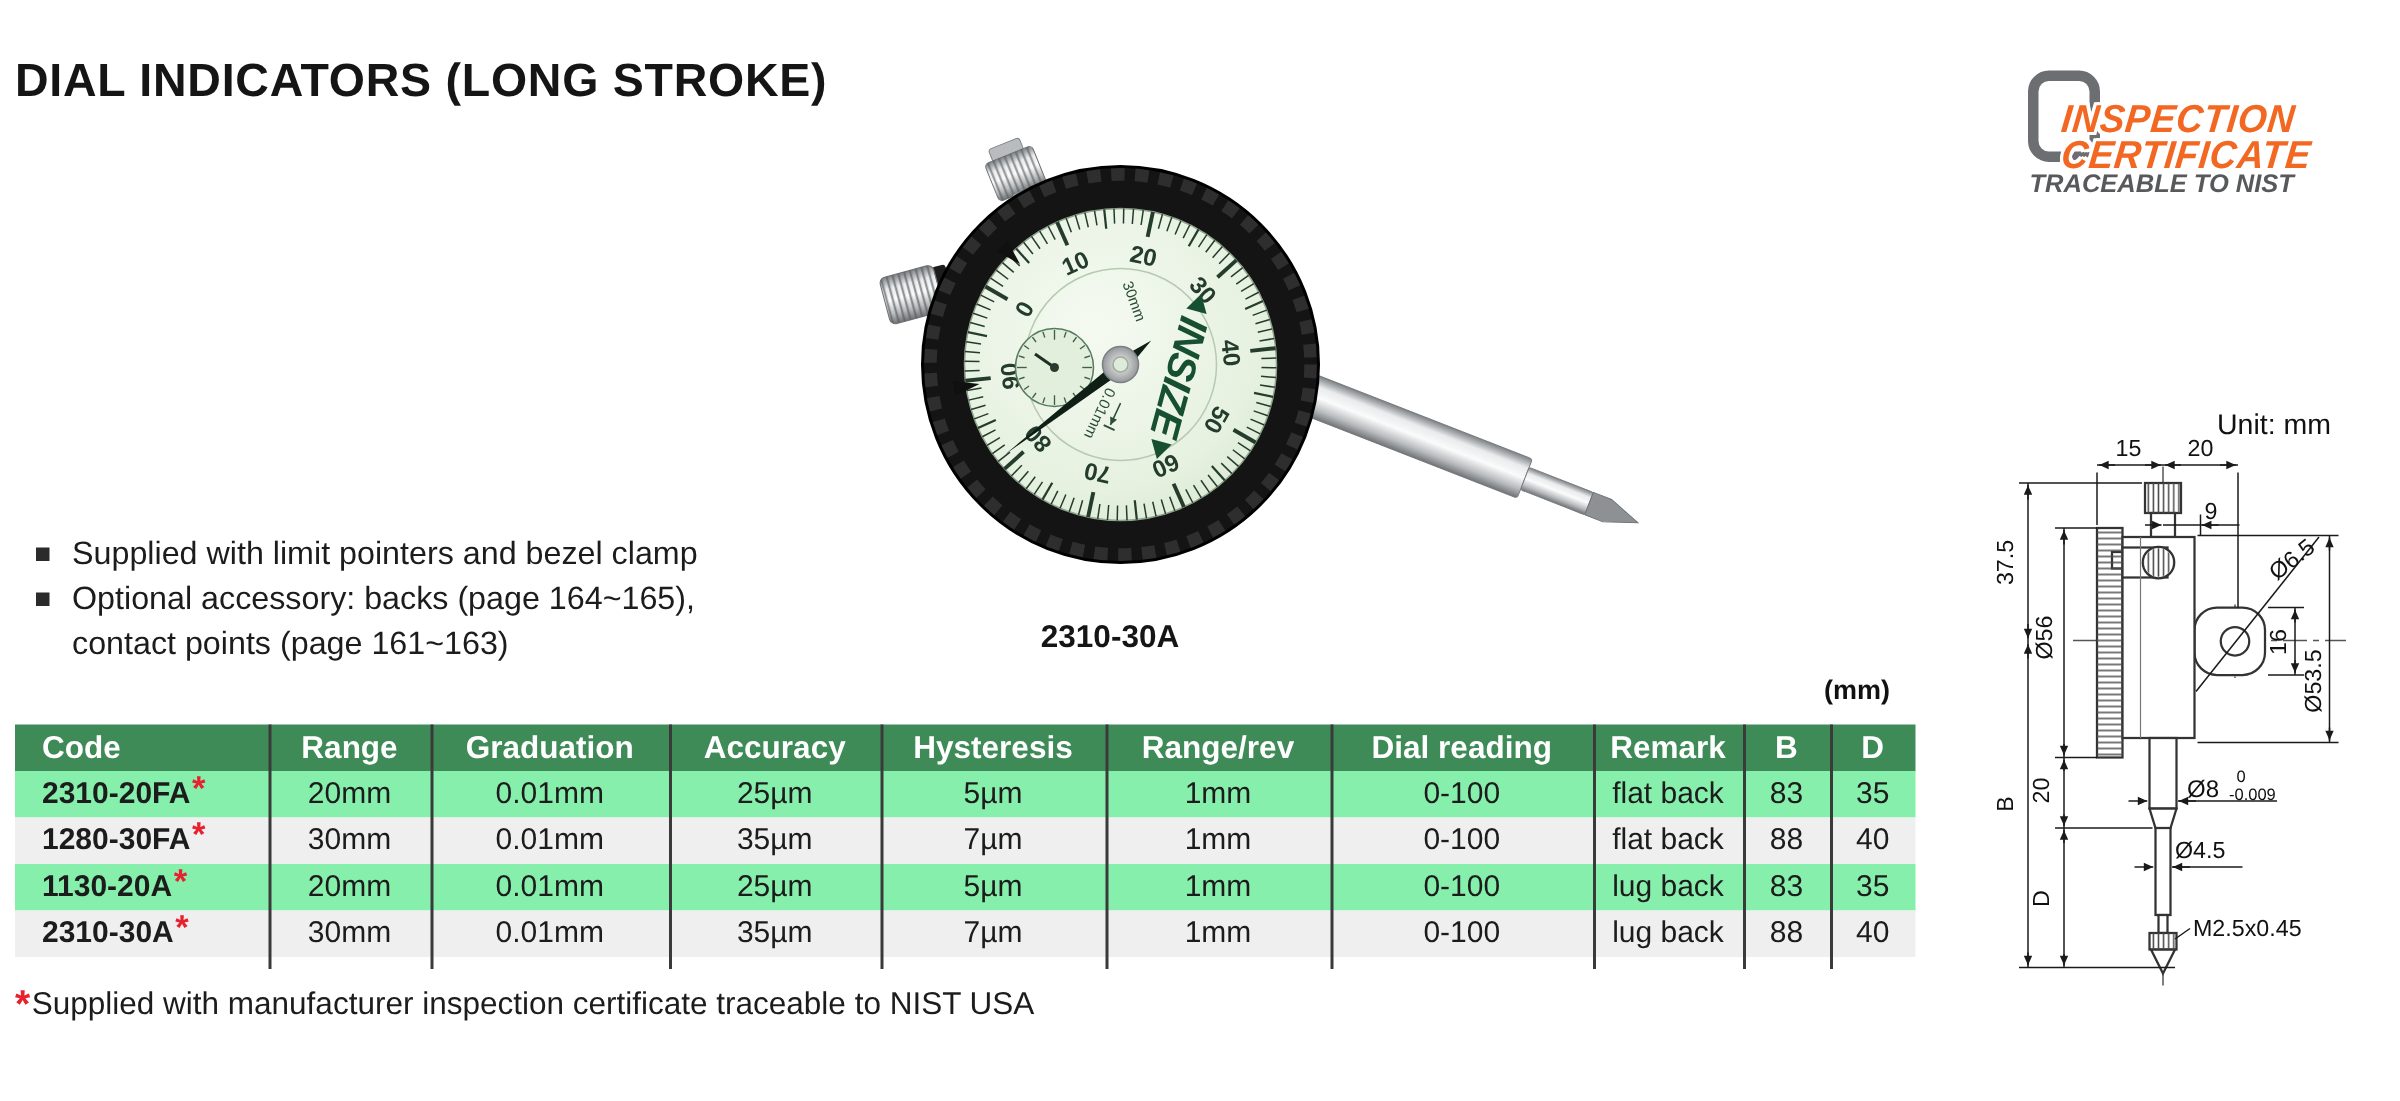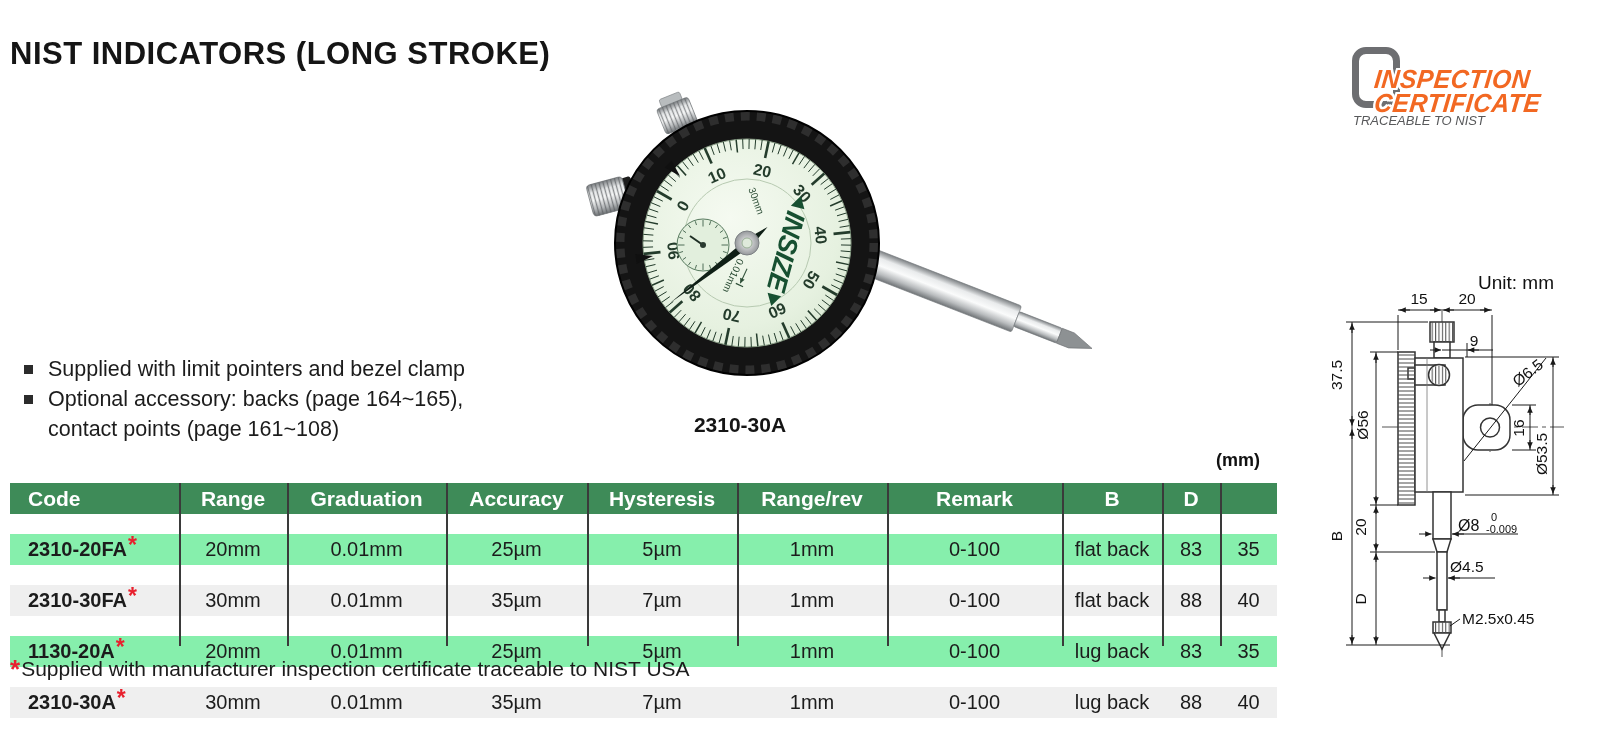--- a/index.html
+++ b/index.html
@@ -8,33 +8,33 @@
   .abs{position:absolute}
   .page-title{left:10px;top:36px;font-size:31px;font-weight:bold;letter-spacing:.5px;color:#151515}
 
   
   .cert{left:1322px;top:40px;width:250px;height:100px}
   .cert-frame{position:absolute;left:30px;top:7px;width:34px;height:47px;border:7px solid #6d6e71;border-radius:14px}
   .cert-l1,.cert-l2{position:absolute;left:54px;font-size:26px;font-weight:bold;font-style:italic;color:#f26822;
        white-space:nowrap;transform:skewX(-6deg) scaleX(.95);transform-origin:left top;letter-spacing:.5px;
        text-shadow:-2px -2px 0 #fff,2px -2px 0 #fff,-2px 2px 0 #fff,2px 2px 0 #fff,0 -2px 0 #fff,0 2px 0 #fff,-2px 0 0 #fff,2px 0 0 #fff}
   .cert-l1{top:24px}.cert-l2{top:48px}
-  .cert-l3{position:absolute;left:31px;top:73px;font-size:13px;font-weight:normal;font-style:italic;color:#58595b;white-space:nowrap}
+  .cert-l3{position:absolute;left:31px;top:73px;font-size:17px;font-weight:bold;font-style:italic;color:#58595b;white-space:nowrap}
 
   
   .bullets{left:24px;top:354px;width:470px}
   .bullet{display:flex;font-size:21.5px;line-height:30px;color:#1c1c1c}
   .bullet .sq{flex:none;width:9px;height:9px;background:#2b2b2b;margin:11px 15px 0 0}
 
   .caption{left:640px;top:413px;width:200px;text-align:center;font-size:21px;font-weight:bold;color:#151515}
   .mm-label{left:1216px;top:450px;font-size:18px;font-weight:bold}
 
   
   .spec-table{left:10px;top:483px;width:1267px}
-  .trow{display:grid;grid-template-columns:169px 108px 159px 141px 150px 150px 175px 100px 58px 57px;height:31px;margin-bottom:20px}
+  .trow{display:grid;grid-template-columns:169px 108px 159px 141px 150px 150px 175px 100px 58px 57px;height:31px;margin-bottom:0}
   .trow > div{display:flex;align-items:center;justify-content:center;font-size:20px;color:#1c1c1c}
   .thead{background:#3e8b58}
   .thead > div{color:#fff;font-weight:bold;font-size:21px}
   .trow > div:first-child{justify-content:flex-start;padding-left:18px;box-sizing:border-box}
   .rdark{background:#86efac}.rlight{background:#efefef}
   .code{font-weight:bold}
   .star{color:#e8212e;font-size:23px;font-weight:bold;position:relative;top:-4px;margin-left:1px}
   .vline{position:absolute;top:0;width:2px;height:163px;background:#3a3a3a}
 
   .footnote{left:10px;top:654px;font-size:21px;color:#1c1c1c}
@@ -43,21 +43,21 @@
   .dial-num{font:bold 16px "Liberation Sans",sans-serif;fill:#243c2c}
   .dim{font:15.5px "Liberation Sans",sans-serif;fill:#111}
   .dimsm{font:11px "Liberation Sans",sans-serif;fill:#111}
   .unit-note{font:19px "Liberation Sans",sans-serif;fill:#111}
   .brand-txt{font:italic bold 27px "Liberation Sans",sans-serif;fill:#175031;letter-spacing:-1px}
   .face-sm{font:10px "Liberation Sans",sans-serif;fill:#2c4d36}
 </style>
 </head>
 <body>
 
-<div class="abs page-title">NIST INDICATORS (LONG STROKE)</div>
+<div class="abs page-title">DIAL INDICATORS (LONG STROKE)</div>
 
 <div class="abs cert">
   <div class="cert-frame"></div>
   <div class="cert-l1">INSPECTION</div>
   <div class="cert-l2">CERTIFICATE</div>
   <div class="cert-l3">TRACEABLE TO NIST</div>
 </div>
 
 <svg class="abs" style="left:560px;top:85px" width="560" height="320" viewBox="0 0 560 320">
   <defs>
@@ -279,34 +279,35 @@
 
 <div class="abs caption">2310-30A</div>
 
 <div class="abs bullets">
   <div class="bullet">
     <span class="sq"></span>
     <span>Supplied with limit pointers and bezel clamp</span>
   </div>
   <div class="bullet">
     <span class="sq"></span>
-    <span>Optional accessory: backs (page 164~165), contact points (page 161~108)</span>
+    <span>Optional accessory: backs (page 164~165), contact points (page 161~163)</span>
   </div>
 </div>
 
 <div class="abs mm-label">(mm)</div>
 
 <div class="abs spec-table">
   <div class="trow thead">
     <div>Code</div>
     <div>Range</div>
     <div>Graduation</div>
     <div>Accuracy</div>
     <div>Hysteresis</div>
     <div>Range/rev</div>
+    <div>Dial reading</div>
     <div>Remark</div>
     <div>B</div>
     <div>D</div>
   </div>
 
   <div class="trow rdark">
     <div class="code">
         <span>2310-20FA</span>
         <span class="star">*</span>
       </div>
@@ -316,21 +317,21 @@
     <div>5µm</div>
     <div>1mm</div>
     <div>0-100</div>
     <div>flat back</div>
     <div>83</div>
     <div>35</div>
   </div>
 
   <div class="trow rlight">
     <div class="code">
-        <span>2310-30FA</span>
+        <span>1280-30FA</span>
         <span class="star">*</span>
       </div>
     <div>30mm</div>
     <div>0.01mm</div>
     <div>35µm</div>
     <div>7µm</div>
     <div>1mm</div>
     <div>0-100</div>
     <div>flat back</div>
     <div>88</div>

